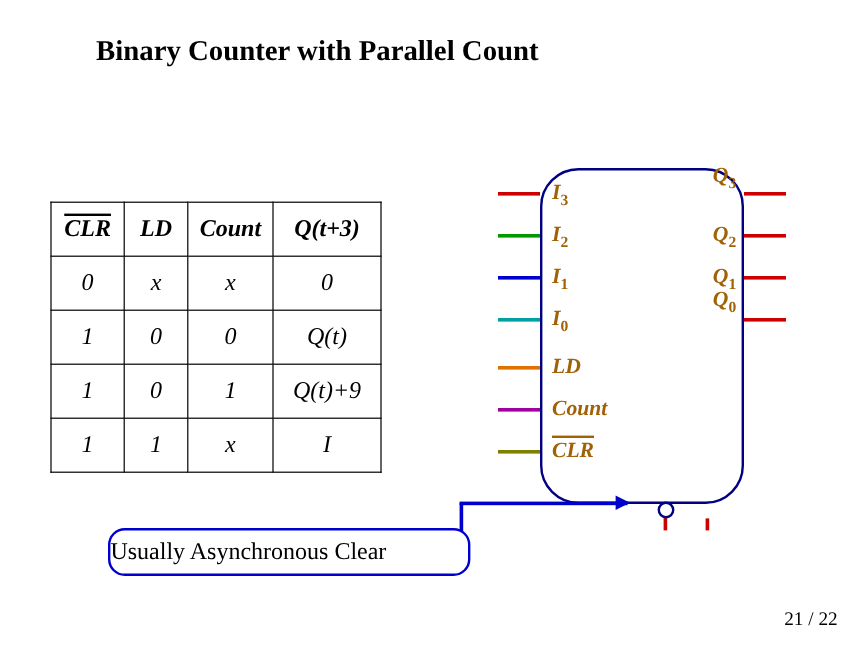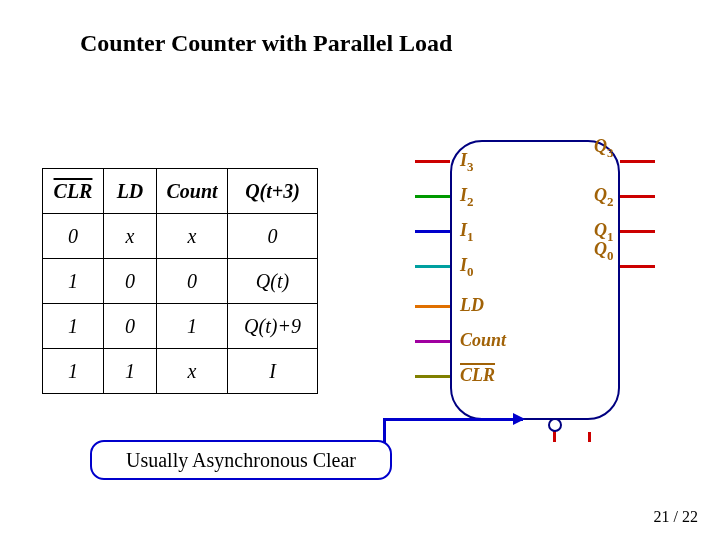--- a/index.html
+++ b/index.html
@@ -106,21 +106,21 @@
   
   .callout {
     position: absolute;
     top: 440px;
     left: 90px;
     width: 298px;
     height: 36px;
     border: 2.5px solid #0000cc;
     border-radius: 14px;
     background: white;
-    text-align: center;
+    text-align: left;
     font-size: 20px;
     line-height: 36px;
   }
   .callout-arrow {
     position: absolute;
     top: 418px;
     left: 383px;
     width: 140px;
     height: 2.5px;
     background: #0000cc;
@@ -145,21 +145,21 @@
     position: absolute;
     right: 22px;
     bottom: 14px;
     font-size: 16px;
   }
   .pageno .cur { }
 </style>
 </head>
 <body>
 
-<div class="title">Counter Counter with Parallel Load</div>
+<div class="title">Binary Counter with Parallel Count</div>
 
 <table class="tt">
   <tbody>
       <tr>
     <th class="c-clr"><span class="overbar">CLR</span></th>
     <th class="c-ld">LD</th>
     <th class="c-count">Count</th>
     <th class="c-q">Q(t+3)</th>
   </tr>
   <tr>

